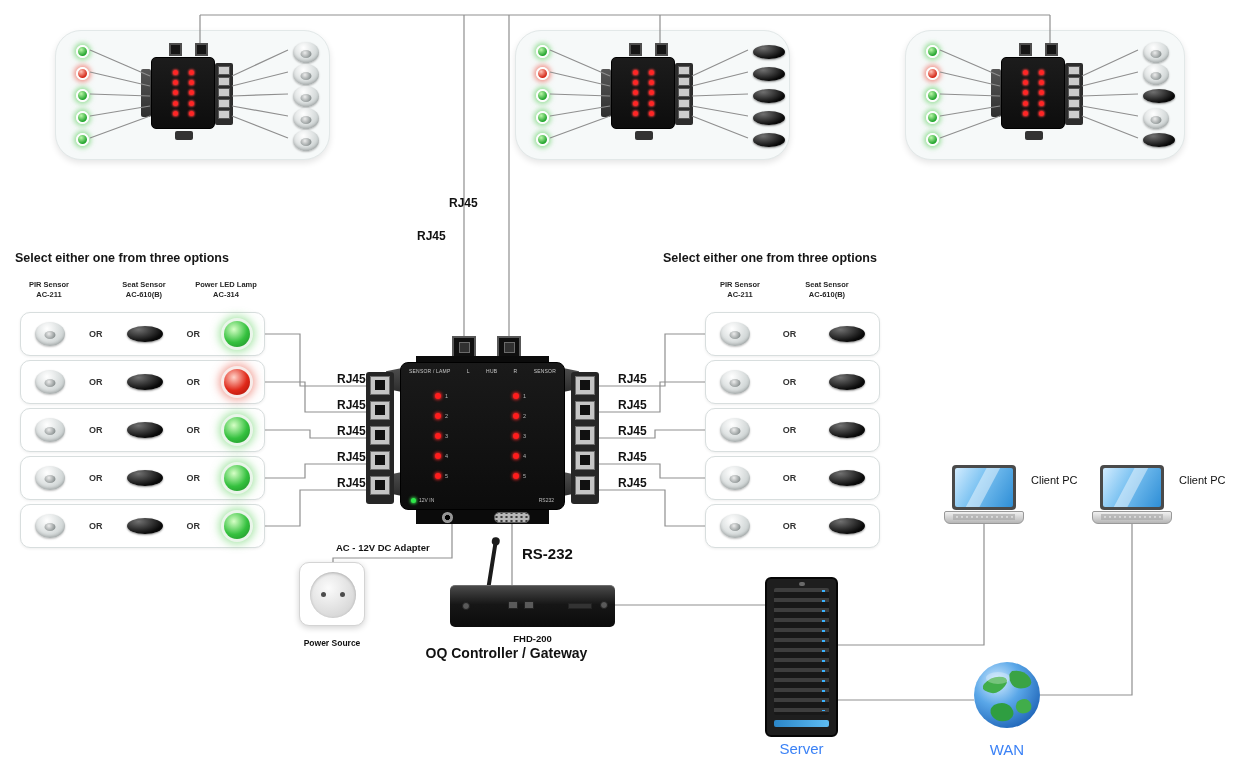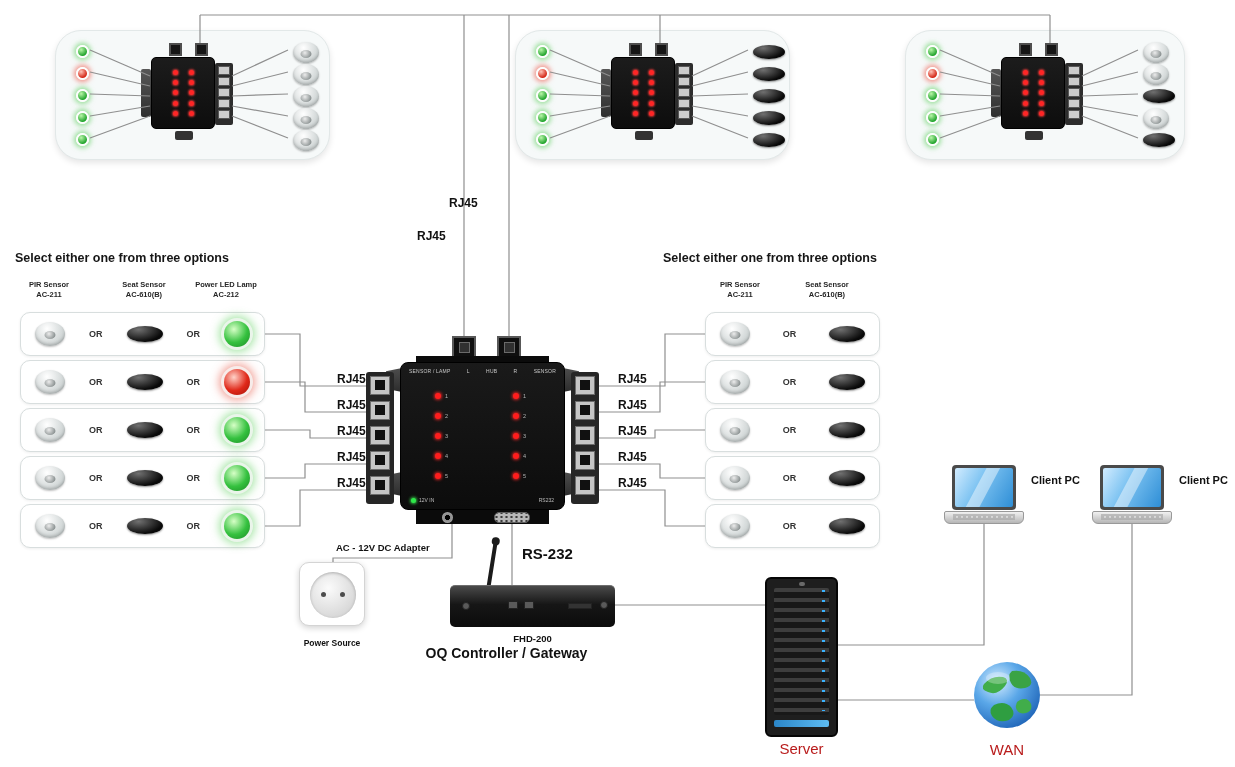--- a/index.html
+++ b/index.html
@@ -74,28 +74,28 @@
 .dev-label{position:absolute;text-align:center;font-weight:bold;color:#111}
 .antenna{position:absolute;left:490px;top:541px;width:4px;height:48px;background:#1b1b1b;border-radius:2px;transform:rotate(9deg)}
 .antenna::after{content:"";position:absolute;left:-2px;top:-4px;width:8px;height:8px;border-radius:50%;background:#1b1b1b}
 .fhd-body{position:absolute;left:450px;top:585px;width:165px;height:42px;background:linear-gradient(180deg,#4a4a4a,#161616 45%,#0c0c0c);border-radius:5px;border-top:1px solid #6e6e6e}
 .fport{position:absolute;background:#5a5a5a;border:1px solid #222}
 .server{position:absolute;left:765px;top:577px;width:73px;height:160px;background:#1e1e1e;border:2px solid #060606;border-radius:6px}
 .srv-slats{position:absolute;left:7px;right:7px;top:9px;bottom:20px;background:repeating-linear-gradient(180deg,#3e3e3e 0 4px,#181818 4px 10px);border-radius:2px}
 .srv-leds{position:absolute;right:11px;top:11px;bottom:24px;width:3px;background:repeating-linear-gradient(180deg,#3ab2ff 0 2px,transparent 2px 10px)}
 .srv-band{position:absolute;left:7px;right:7px;bottom:8px;height:7px;background:linear-gradient(90deg,#2b86c8,#5ebcf2);border-radius:2px}
 .srv-knob{position:absolute;left:50%;top:3px;width:6px;height:4px;transform:translateX(-50%);background:#6a6a6a;border-radius:2px}
-.big-label{position:absolute;text-align:center;font-size:15px;color:#b91c1c}
+.big-label{position:absolute;text-align:center;font-size:15px;color:#3b82f6}
 .laptop{position:absolute;width:80px}
 .lap-screen{width:64px;height:45px;margin:0 auto;background:#4a4a4a;border-radius:4px;padding:3px}
 .lap-display{width:100%;height:100%;background:linear-gradient(120deg,#d2ecff 0%,#7fc4f2 40%,#2e8ed6 100%);border-radius:2px;position:relative;overflow:hidden}
 .lap-display::after{content:"";position:absolute;left:18px;top:-8px;width:12px;height:70px;background:rgba(255,255,255,.45);transform:rotate(28deg)}
 .lap-base{width:80px;height:13px;background:linear-gradient(#f1f1f1,#b6b6b6);border:1px solid #999;border-radius:2px 2px 6px 6px;margin-top:1px;position:relative}
 .lap-base::before{content:"";position:absolute;left:8px;right:8px;top:2px;bottom:3px;opacity:.6;background-image:repeating-linear-gradient(90deg,#a3a3a3 0 3px,transparent 3px 5px),repeating-linear-gradient(180deg,#a3a3a3 0 2px,transparent 2px 4px)}
-.pc-label{position:absolute;font-size:11px;font-weight:bold;color:#111;white-space:nowrap}
+.pc-label{position:absolute;font-size:11px;font-weight:normal;color:#111;white-space:nowrap}
 .wan-wrap{position:absolute;left:972px;top:660px;width:70px;height:70px}
 </style>
 </head>
 <body>
 
 <div id="canvas">
 
   <div class="panel" style="left:55px;top:30px">
     <span class="pled green" style="top:14px"></span>
     <span class="pled red" style="top:36px"></span>
@@ -250,21 +250,21 @@
   <div class="colhead" style="left:14px;top:280px;width:70px">
     <div>PIR Sensor</div>
       <div>AC-211</div>
   </div>
   <div class="colhead" style="left:109px;top:280px;width:70px">
     <div>Seat Sensor</div>
       <div>AC-610(B)</div>
   </div>
   <div class="colhead" style="left:184px;top:280px;width:84px">
     <div>Power LED Lamp</div>
-      <div>AC-212</div>
+      <div>AC-314</div>
   </div>
 
   <div class="opt-row" style="left:20px;top:312px;width:245px">
     <span class="slot dome"></span>
     <span class="or">OR</span>
     <span class="slot oval"></span>
     <span class="or">OR</span>
     <span class="lamp green"></span>
   </div>
   <div class="opt-row" style="left:20px;top:360px;width:245px">

